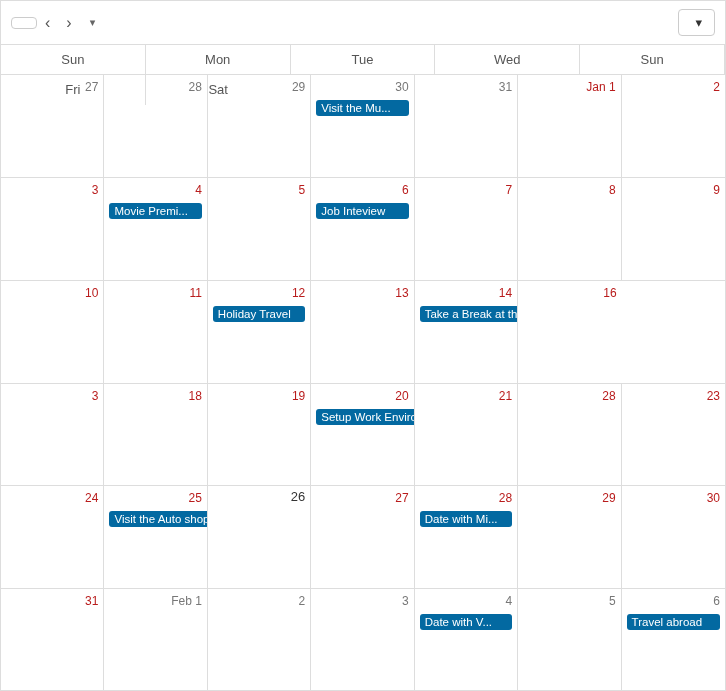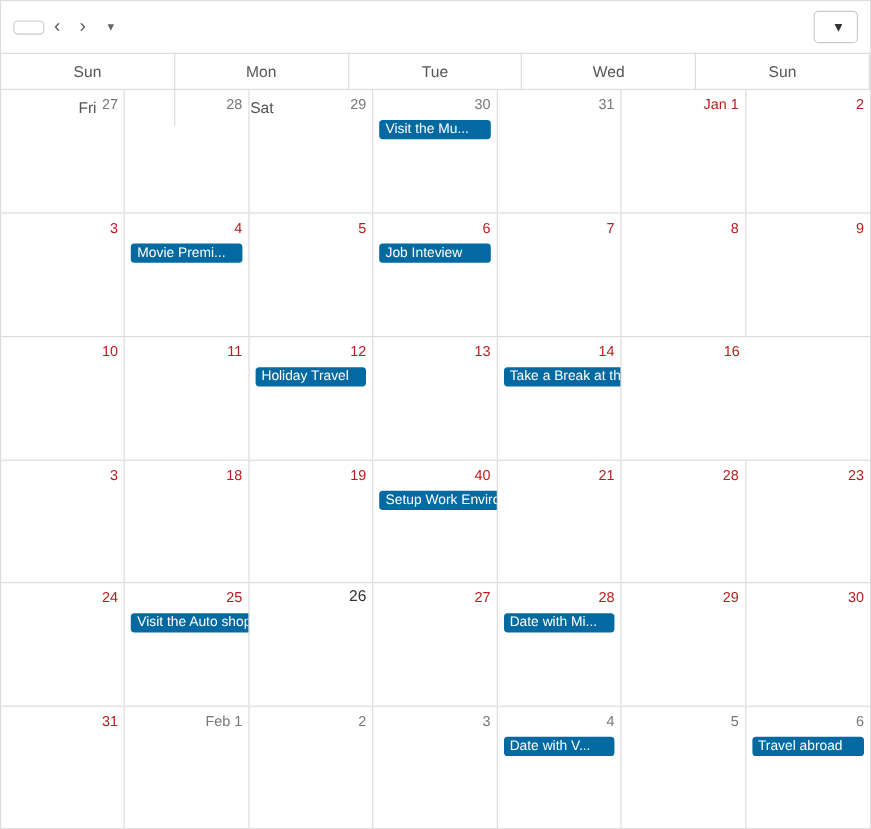--- a/index.html
+++ b/index.html
@@ -266,21 +266,21 @@
             <span class="cell-date current-month">18</span>
           </div>
         </div>
         <div class="calendar-cell">
           <div class="date-wrapper">
             <span class="cell-date current-month">19</span>
           </div>
         </div>
         <div class="calendar-cell">
           <div class="date-wrapper">
-            <span class="cell-date current-month">40</span>
+            <span class="cell-date current-month">20</span>
           </div>
           <div class="event" style="position: relative; left: 0px; right: calc(0% + 0px); width: 406.857px; overflow: hidden; white-space: nowrap; z-index: 2;">Setup Work Environment</div>
         </div>
         <div class="calendar-cell">
           <div class="date-wrapper">
             <span class="cell-date current-month">21</span>
           </div>
         </div>
         <div class="calendar-cell">
           <div class="date-wrapper">

